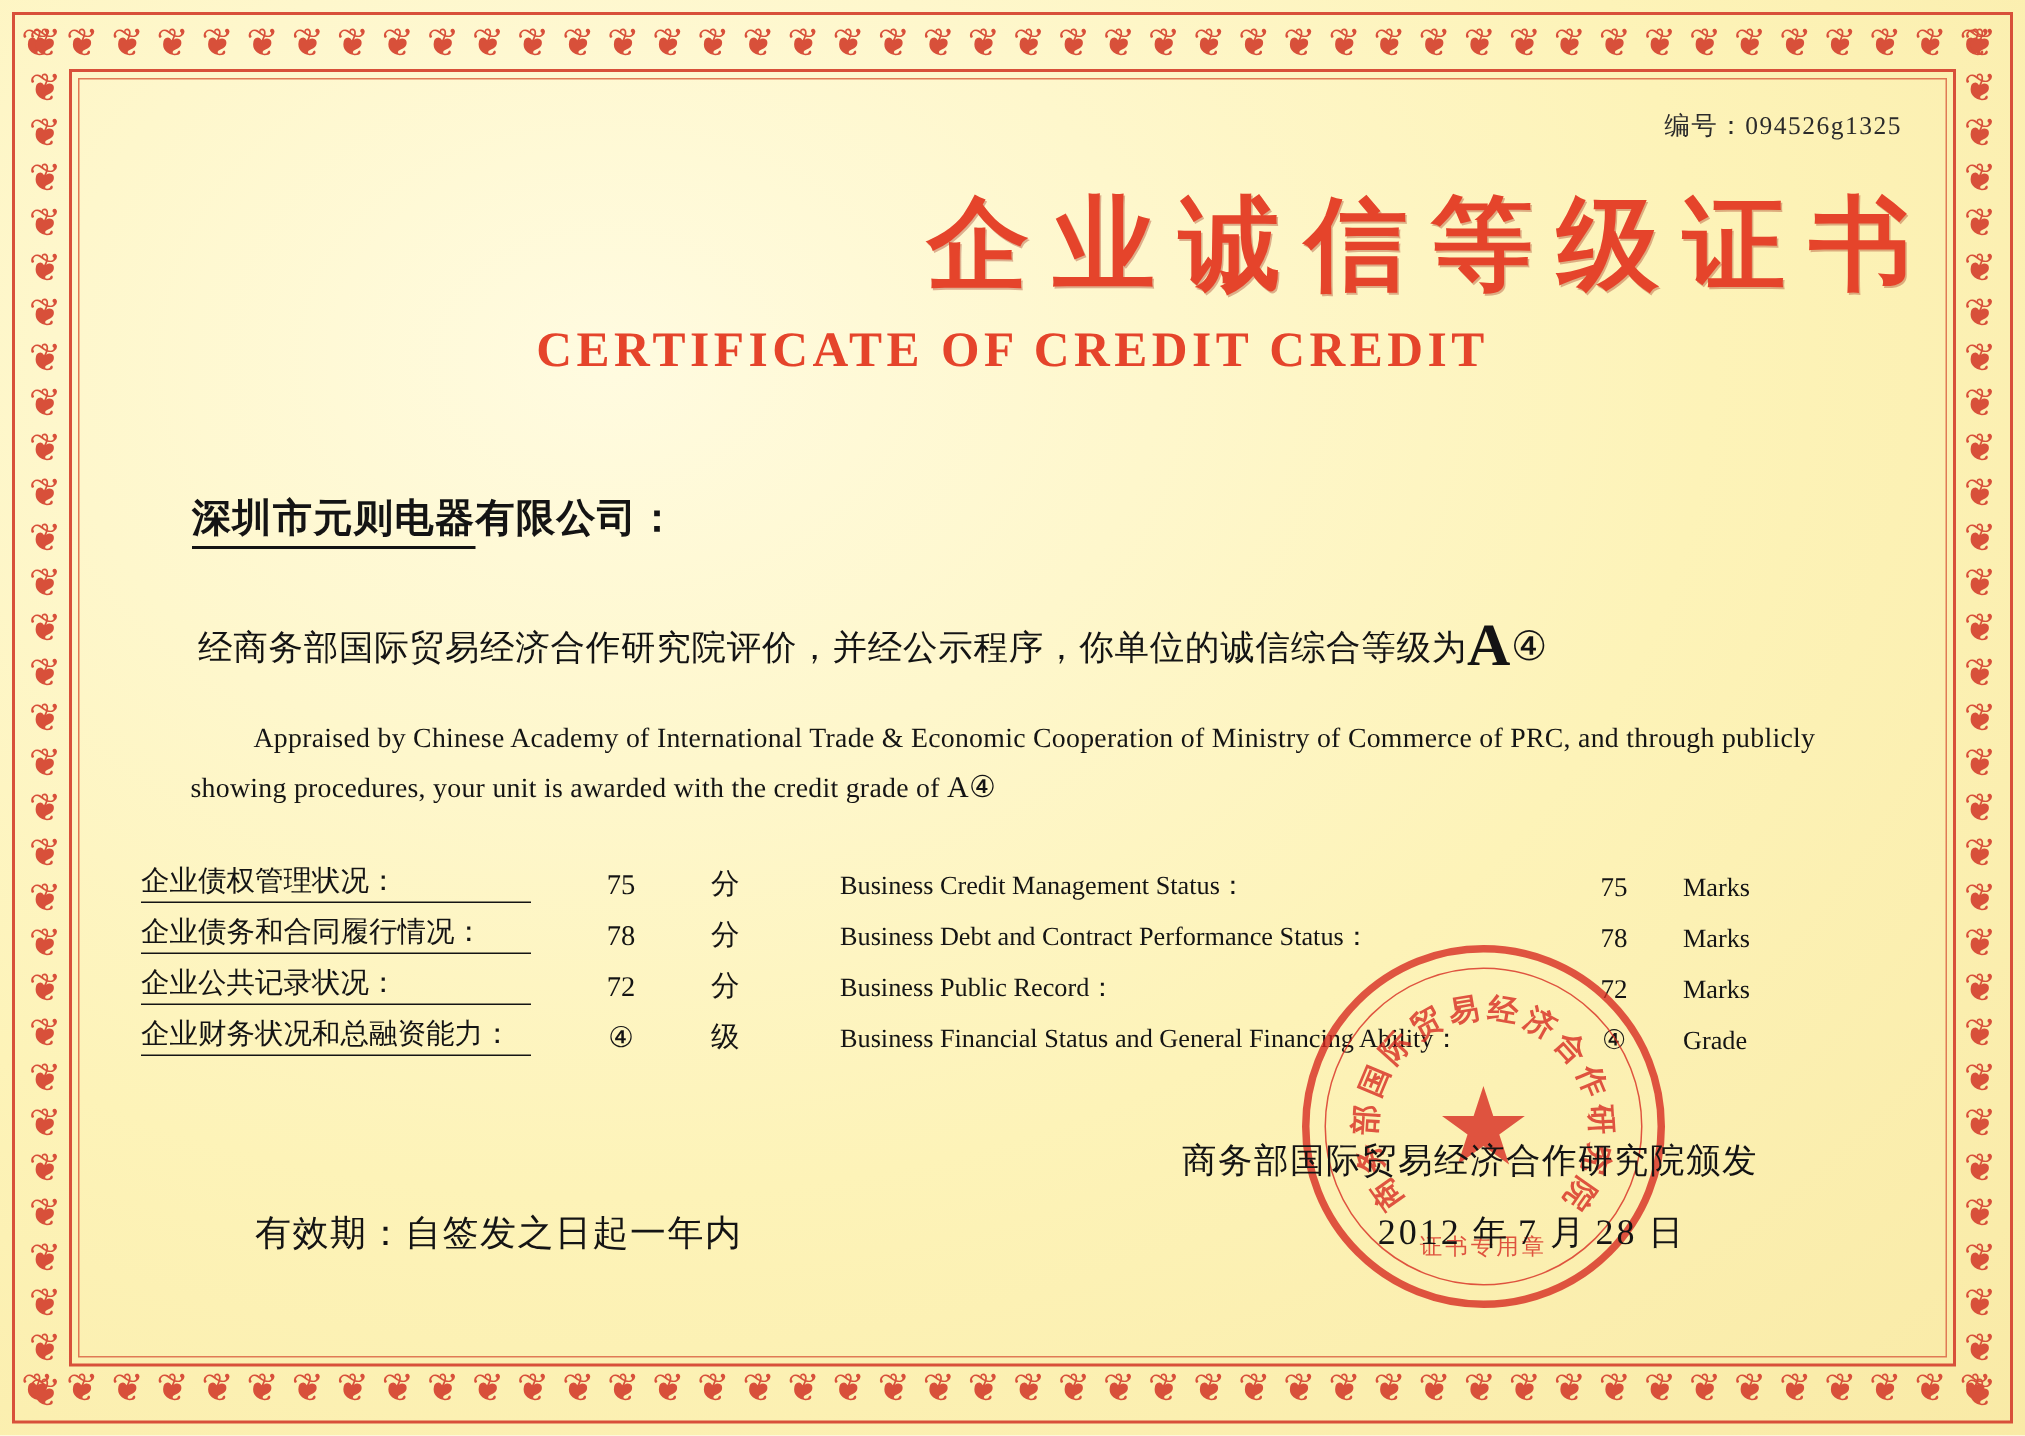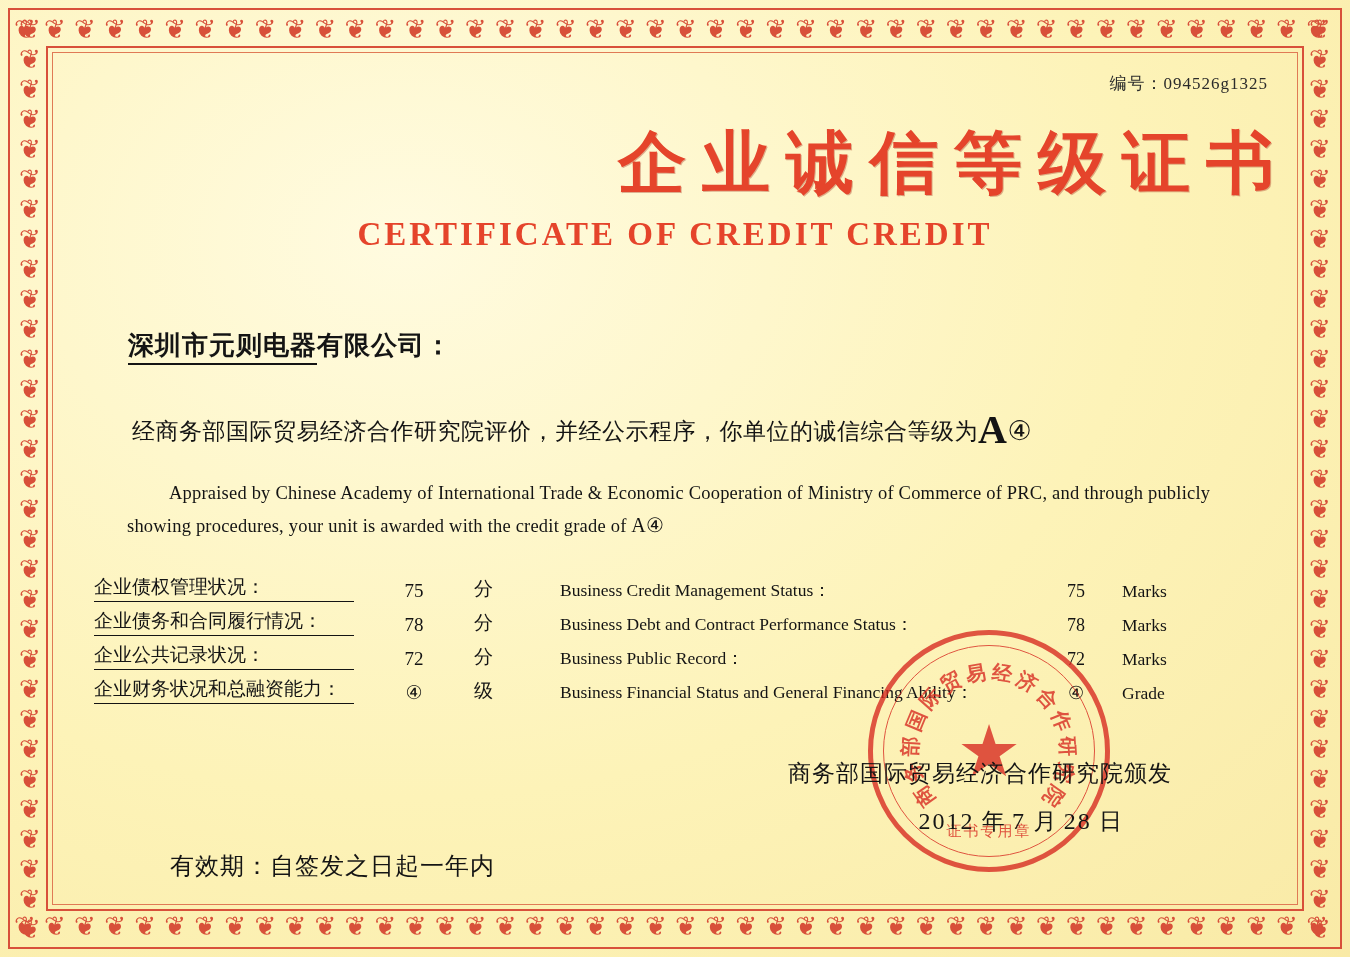--- a/index.html
+++ b/index.html
@@ -236,21 +236,20 @@
 
   .validity {
     position: absolute;
     top: 748px;
     left: 110px;
     font-size: 24px;
     font-family: Liberation Serif, serif;
     color: #141414;
     letter-spacing: 1px;
     white-space: nowrap;
-    margin-top: 44px;
   }
 
   
   .seal {
     position: absolute;
     left: 808px;
     top: 572px;
     width: 232px;
     height: 232px;
     border: 5px solid #d7281f;

